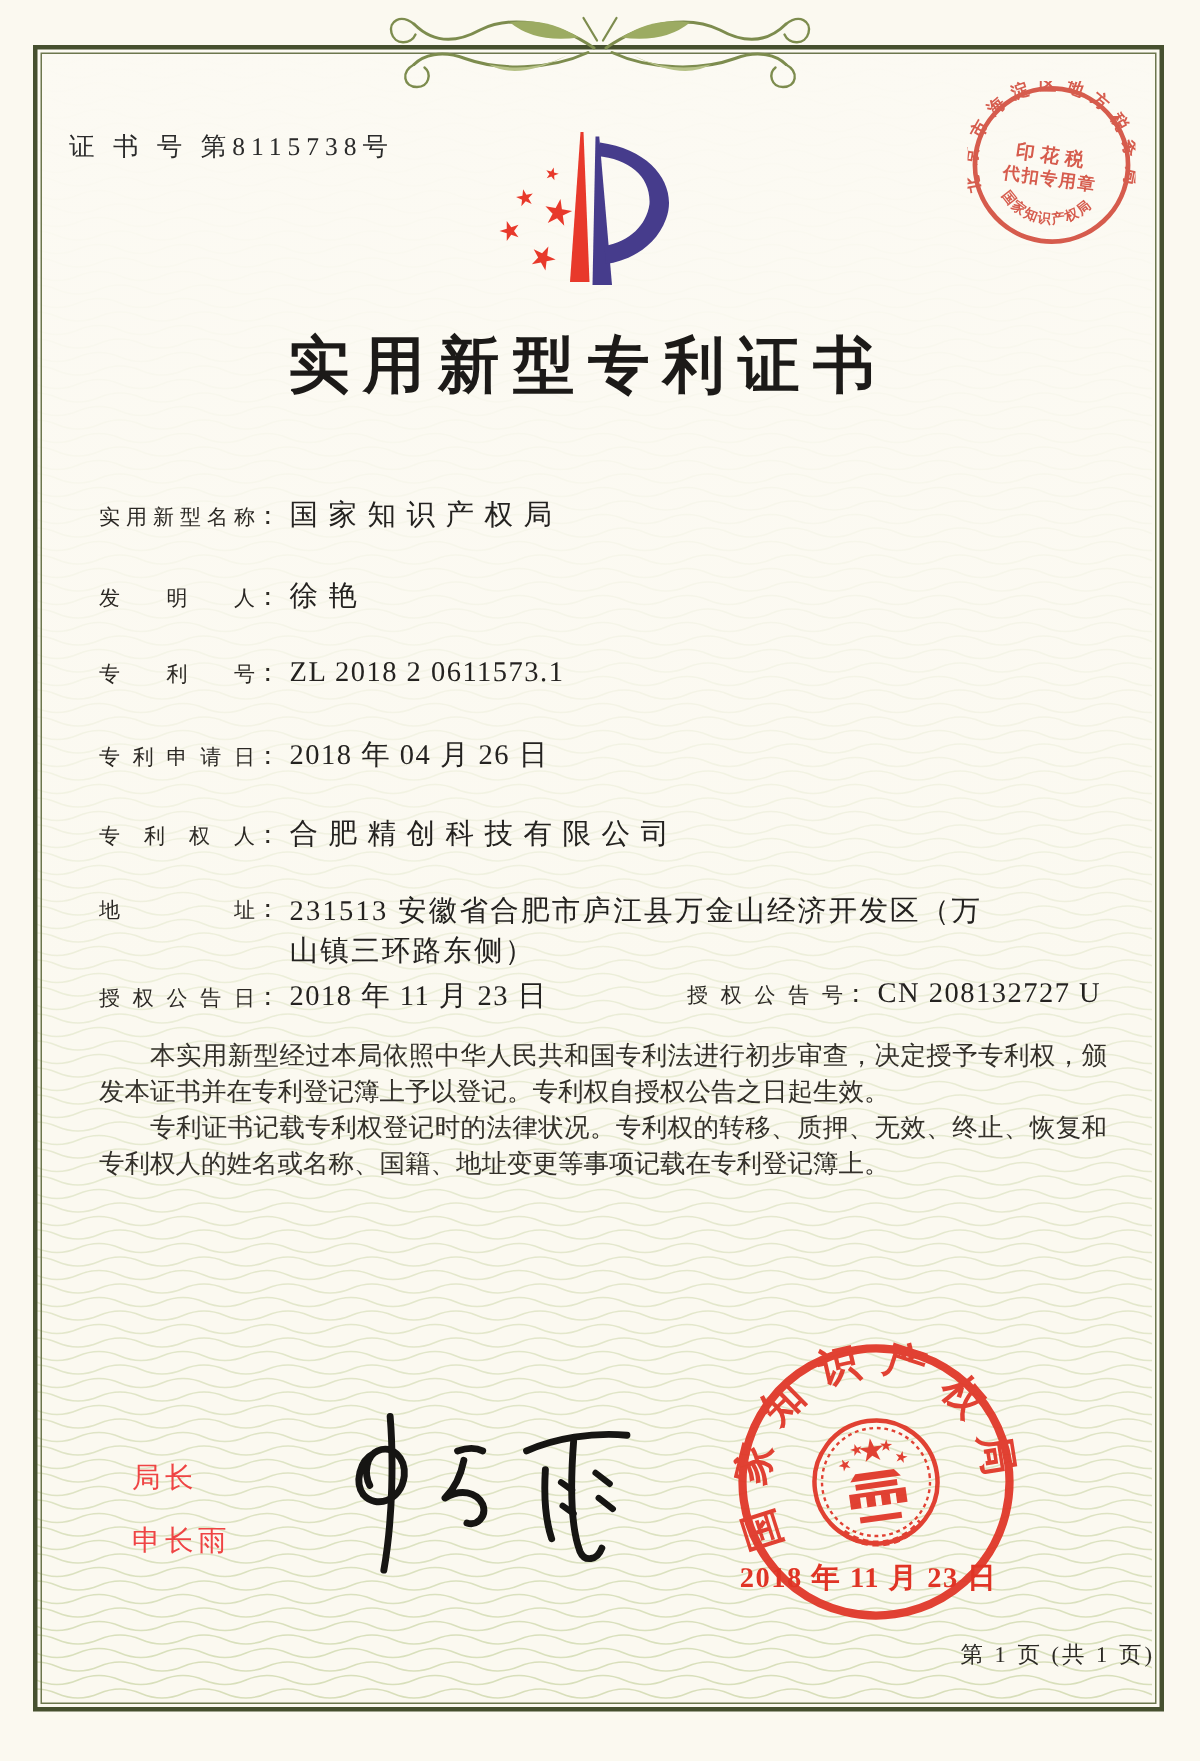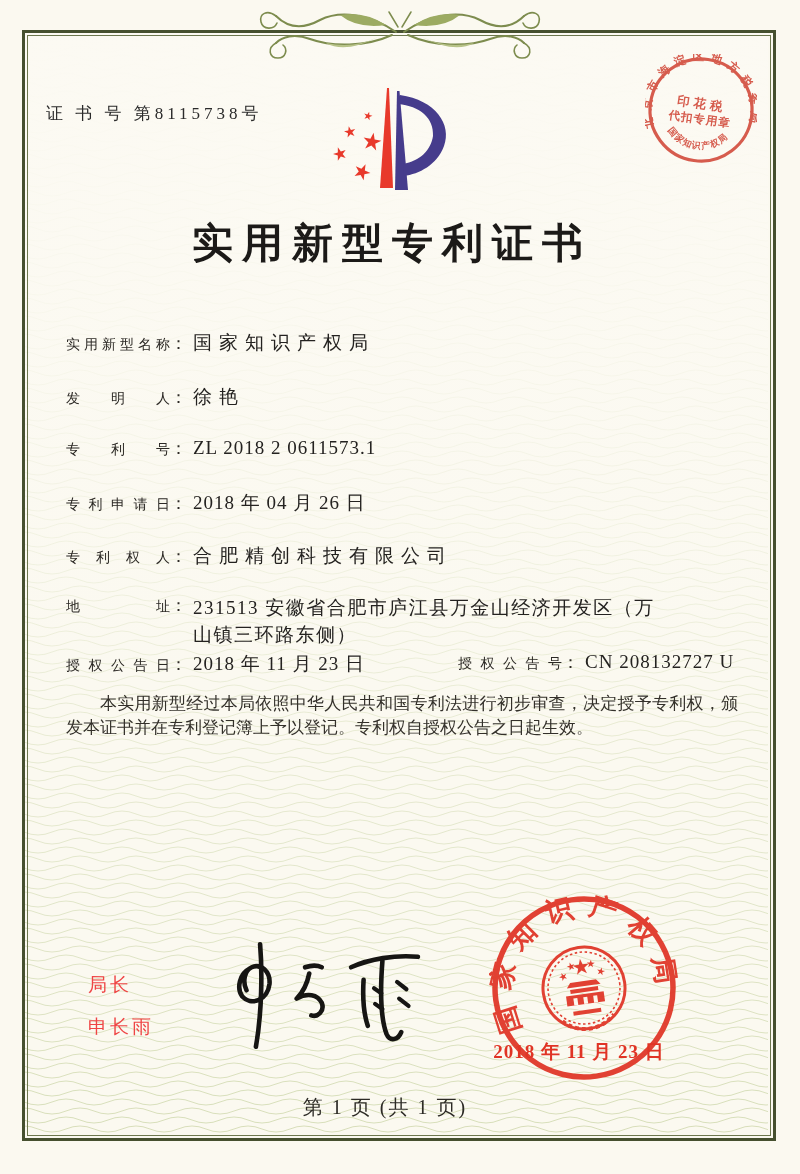--- a/index.html
+++ b/index.html
@@ -6,39 +6,39 @@
   body{width:800px;height:1174px;position:relative;background:#fbf9f0;
        font-family:"Liberation Serif","DejaVu Serif",serif;color:#2e2b26;overflow:hidden;}
   .abs{position:absolute;}
   
   #waves{position:absolute;left:24px;top:32px;pointer-events:none;}
   #fade{position:absolute;left:24px;top:32px;width:744px;height:1101px;pointer-events:none;
         background:linear-gradient(180deg,rgba(252,250,243,.95) 0%,rgba(252,250,243,.55) 30%,rgba(252,250,243,0) 62%);}
   
   .frame{position:absolute;left:22px;top:30px;width:748px;height:1105px;border:3px solid #46502f;pointer-events:none;}
   .frame-inner{position:absolute;left:2px;top:2px;right:2px;bottom:2px;border:1px solid #6d774e;}
-  .certno{position:absolute;left:46px;top:102px;font-size:17px;letter-spacing:4px;color:#2a2a2a;}
+  .certno{position:absolute;left:46px;top:86px;font-size:17px;letter-spacing:4px;color:#2a2a2a;}
   .title{position:absolute;left:0;top:216px;width:784px;text-align:center;font-size:41px;
          font-weight:700;letter-spacing:9px;color:#1c1a18;}
   
   .frow{position:absolute;left:66px;font-size:19px;white-space:nowrap;}
   .flabel{display:inline-block;width:104px;font-size:14px;text-align:justify;text-align-last:justify;
           vertical-align:baseline;color:#2b2824;}
   .fcolon{font-size:17px;margin-right:6px;}
   .fvalue{font-size:19px;letter-spacing:1px;color:#242220;}
   .fvalue.sp{letter-spacing:7px;}
   .fvalue.wrapv{display:inline-block;width:480px;white-space:normal;vertical-align:top;line-height:27px;letter-spacing:1.5px;}
   .frow2col .col2{position:absolute;left:392px;top:0;white-space:nowrap;}
   
   .paras{position:absolute;left:66px;top:692px;width:672px;font-size:17px;line-height:24px;
          text-align:justify;color:#33302a;}
   .paras p{margin:0;text-indent:2em;}
   .signer{position:absolute;left:88px;font-family:"Liberation Sans","DejaVu Sans",sans-serif;
           font-size:19px;letter-spacing:3px;color:#ef4444;}
-  .footer{position:absolute;left:0;top:1094px;width:770px;text-align:center;font-size:20px;
+  .footer{position:absolute;left:0;top:1094px;width:770px;text-align:right;font-size:15px;
           letter-spacing:2px;color:#2c2a25;}
   .sealdate{position:absolute;left:487px;top:1039px;width:184px;text-align:center;
             font-size:19px;font-weight:700;color:#e03425;letter-spacing:1px;white-space:nowrap;}
   svg text{font-family:"Liberation Serif","DejaVu Serif",serif;}
 </style>
 </head>
 <body>
 
 <svg id="waves" width="744" height="1101" viewBox="0 0 744 1101" stroke="#c3cf9b" fill="none" stroke-width="1">
     <path d="M-28 0 q14 -6 28 0 q14 6 28 0 q14 -6 28 0 q14 6 28 0 q14 -6 28 0 q14 6 28 0 q14 -6 28 0 q14 6 28 0 q14 -6 28 0 q14 6 28 0 q14 -6 28 0 q14 6 28 0 q14 -6 28 0 q14 6 28 0 q14 -6 28 0 q14 6 28 0 q14 -6 28 0 q14 6 28 0 q14 -6 28 0 q14 6 28 0 q14 -6 28 0 q14 6 28 0 q14 -6 28 0 q14 6 28 0 q14 -6 28 0 q14 6 28 0 q14 -6 28 0 q14 6 28 0 q14 -6 28 0 q14 6 28 0" transform="translate(0 8)" stroke-opacity="0.14"></path>
@@ -245,20 +245,21 @@
 </div>
 <div class="frow frow2col" style="top:651px">
   <span class="flabel">授权公告日</span><span class="fcolon">：</span><span class="fvalue">2018 年 11 月 23 日</span>
   <span class="col2">
     <span class="flabel">授权公告号</span><span class="fcolon">：</span><span class="fvalue">CN 208132727 U</span>
   </span>
 </div>
 
 <div class="paras">
   <p>本实用新型经过本局依照中华人民共和国专利法进行初步审查，决定授予专利权，颁发本证书并在专利登记簿上予以登记。专利权自授权公告之日起生效。</p>
+  <p>专利证书记载专利权登记时的法律状况。专利权的转移、质押、无效、终止、恢复和专利权人的姓名或名称、国籍、地址变更等事项记载在专利登记簿上。</p>
 </div>
 
 <div class="signer" style="top:972px">局长</div>
 <div class="signer" style="top:1014px">申长雨</div>
 
 <svg class="abs" style="left:212px;top:938px" width="230" height="115" viewBox="0 0 210 110" fill="none" stroke="#161513" stroke-linecap="round" stroke-linejoin="round">
   <g stroke-width="4.4">
     <path d="M30,30 C22,34 18,48 24,56 C32,65 48,60 50,44 C51,32 42,24 33,28 C26,31 24,42 28,50"></path>
     <path d="M41,6 C43,30 43,70 37,104"></path>
     <path d="M84,28 C90,26 96,26 100,28"></path>

